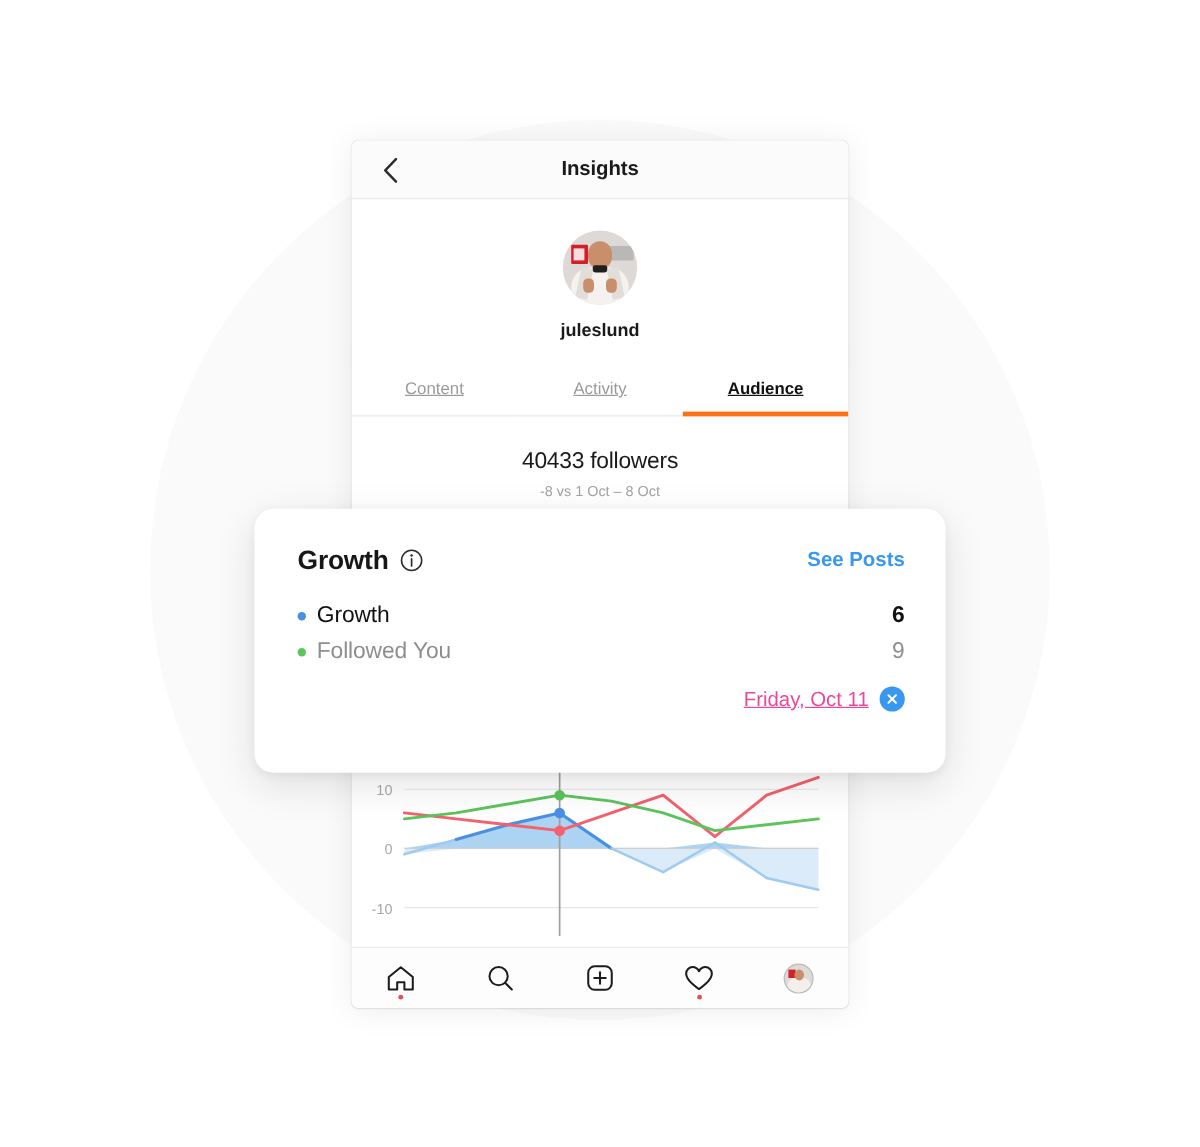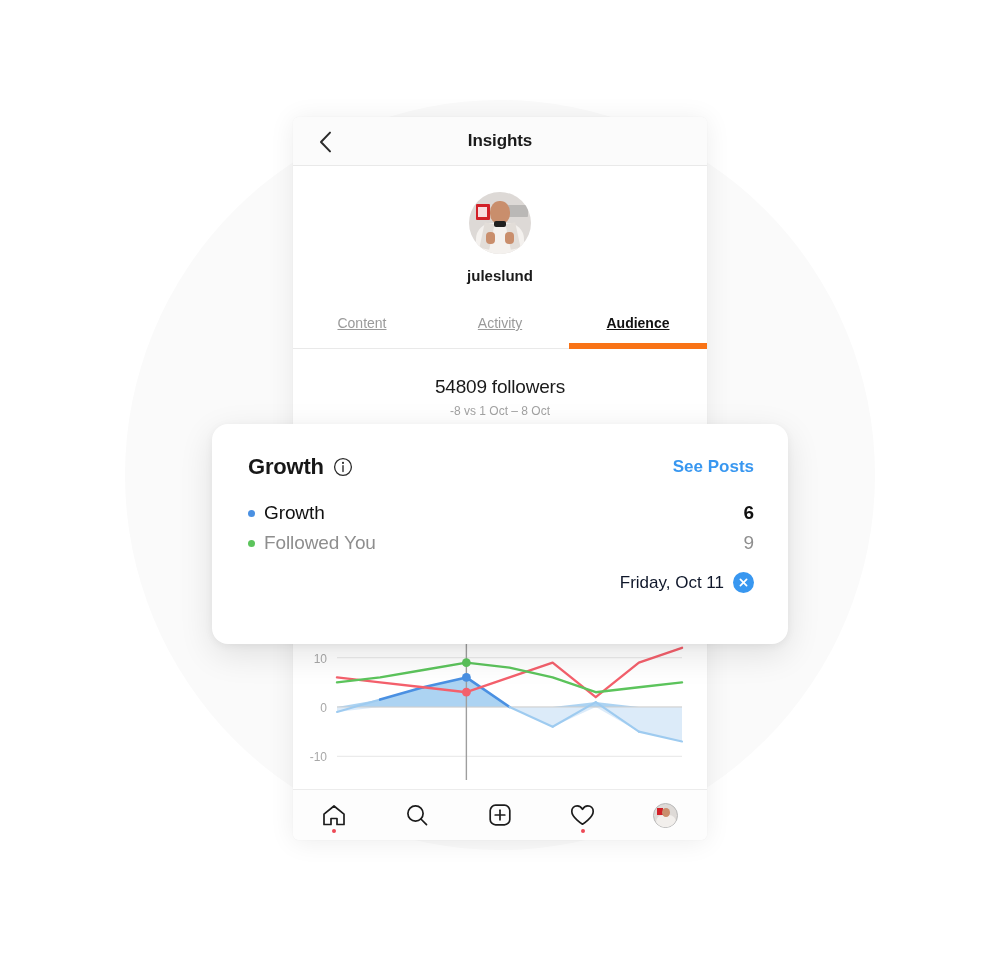--- a/index.html
+++ b/index.html
@@ -99,21 +99,21 @@
   .username {
     margin-top: 13px; font-size: 15px; font-weight: bold; color: #1a1a1a;
   }
 
   
   .tabs { display: flex; margin-top: 20px; background: #fff; }
   .tab {
     flex: 1; text-align: center; padding: 11px 0 12px 0;
     font-size: 14px; color: #9a9a9a; border-bottom: 1px solid #e9e9e9; text-decoration: underline;
   }
-  .tab.active { color: #111; font-weight: bold; border-bottom: 6px solid #f97316; }
+  .tab.active { color: #111; font-weight: bold; border-bottom: 4px solid #f97316; }
 
   
   .summary { text-align: center; padding-top: 27px; background: #fff; }
   .summary .count { font-size: 19px; color: #1a1a1a; letter-spacing: -0.2px; }
   .summary .delta { font-size: 12px; color: #a2a2a2; margin-top: 6px; }
 
   
   .chart-wrap {
     position: absolute; left: 0; top: 507px; width: 414px; height: 166px;
     background: #fff;
@@ -176,21 +176,21 @@
   .legend-value { font-size: 19px; text-align: right; min-width: 40px; }
   .legend-row.primary .legend-label { color: #111; }
   .legend-row.primary .legend-value { color: #111; font-weight: bold; }
   .legend-row.muted .legend-label { color: #8e8e8e; }
   .legend-row.muted .legend-value { color: #8e8e8e; }
 
   .card-footer {
     margin-top: 14px; display: flex; align-items: center;
     justify-content: flex-end; gap: 9px;
   }
-  .footer-date { font-size: 17px; color: #0f172a; }
+  .footer-date { font-size: 17px; color: #ec4899; text-decoration: underline; }
   .close-btn {
     width: 21px; height: 21px; border-radius: 50%; background: #3897f0;
     display: flex; align-items: center; justify-content: center; cursor: pointer;
   }
 </style>
 </head>
 <body>
 
 <div id="stage">
 
@@ -222,21 +222,21 @@
       <div class="username">juleslund</div>
     </div>
 
     <div class="tabs">
       <div class="tab">Content</div>
       <div class="tab">Activity</div>
       <div class="tab active">Audience</div>
     </div>
 
     <div class="summary">
-      <div class="count">54809 followers</div>
+      <div class="count">40433 followers</div>
       <div class="delta">-8 vs 1 Oct – 8 Oct</div>
     </div>
 
     <div class="chart-wrap">
       <svg id="chart-svg" width="414" height="166" viewBox="0 0 414 166">
           <rect x="0" y="0" width="414" height="11" fill="#fafafa"></rect>
           <line x1="44" y1="33.71428571428572" x2="389" y2="33.71428571428572" stroke="#e6e6e6" stroke-width="1"></line>
           <text x="34" y="38.71428571428572" text-anchor="end" font-family="&quot;Liberation Sans&quot;, sans-serif" font-size="12" fill="#a8a8a8">10</text>
           <line x1="44" y1="83" x2="389" y2="83" stroke="#e6e6e6" stroke-width="1"></line>
           <text x="34" y="88" text-anchor="end" font-family="&quot;Liberation Sans&quot;, sans-serif" font-size="12" fill="#a8a8a8">0</text>

